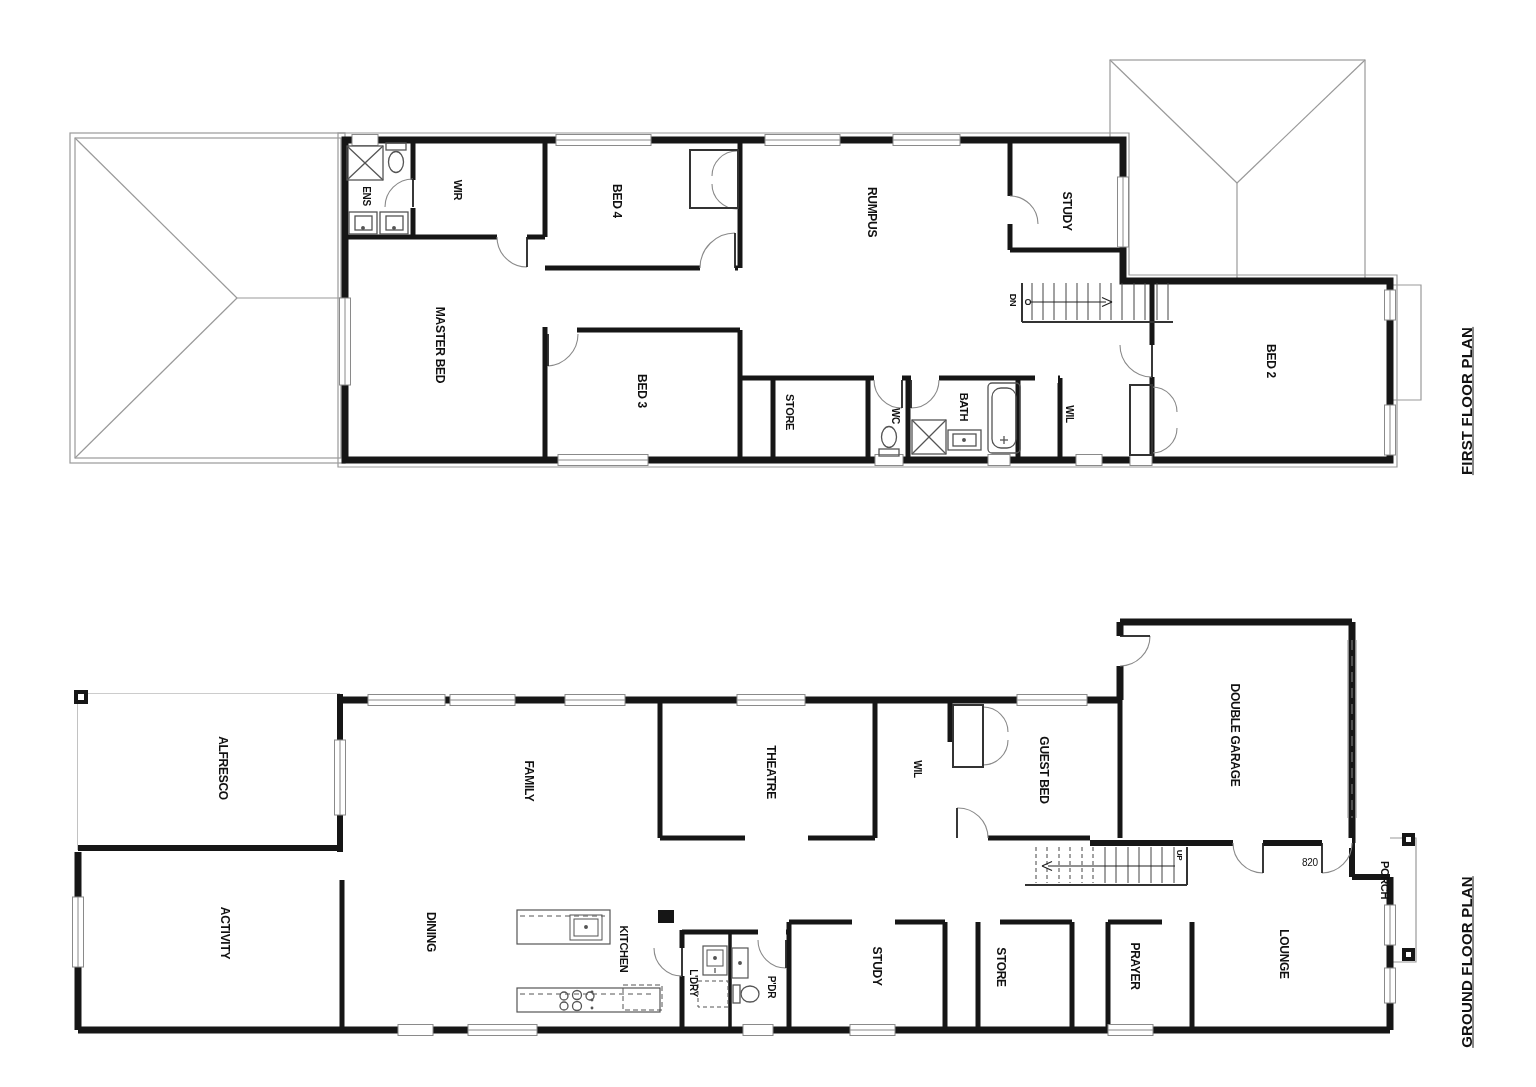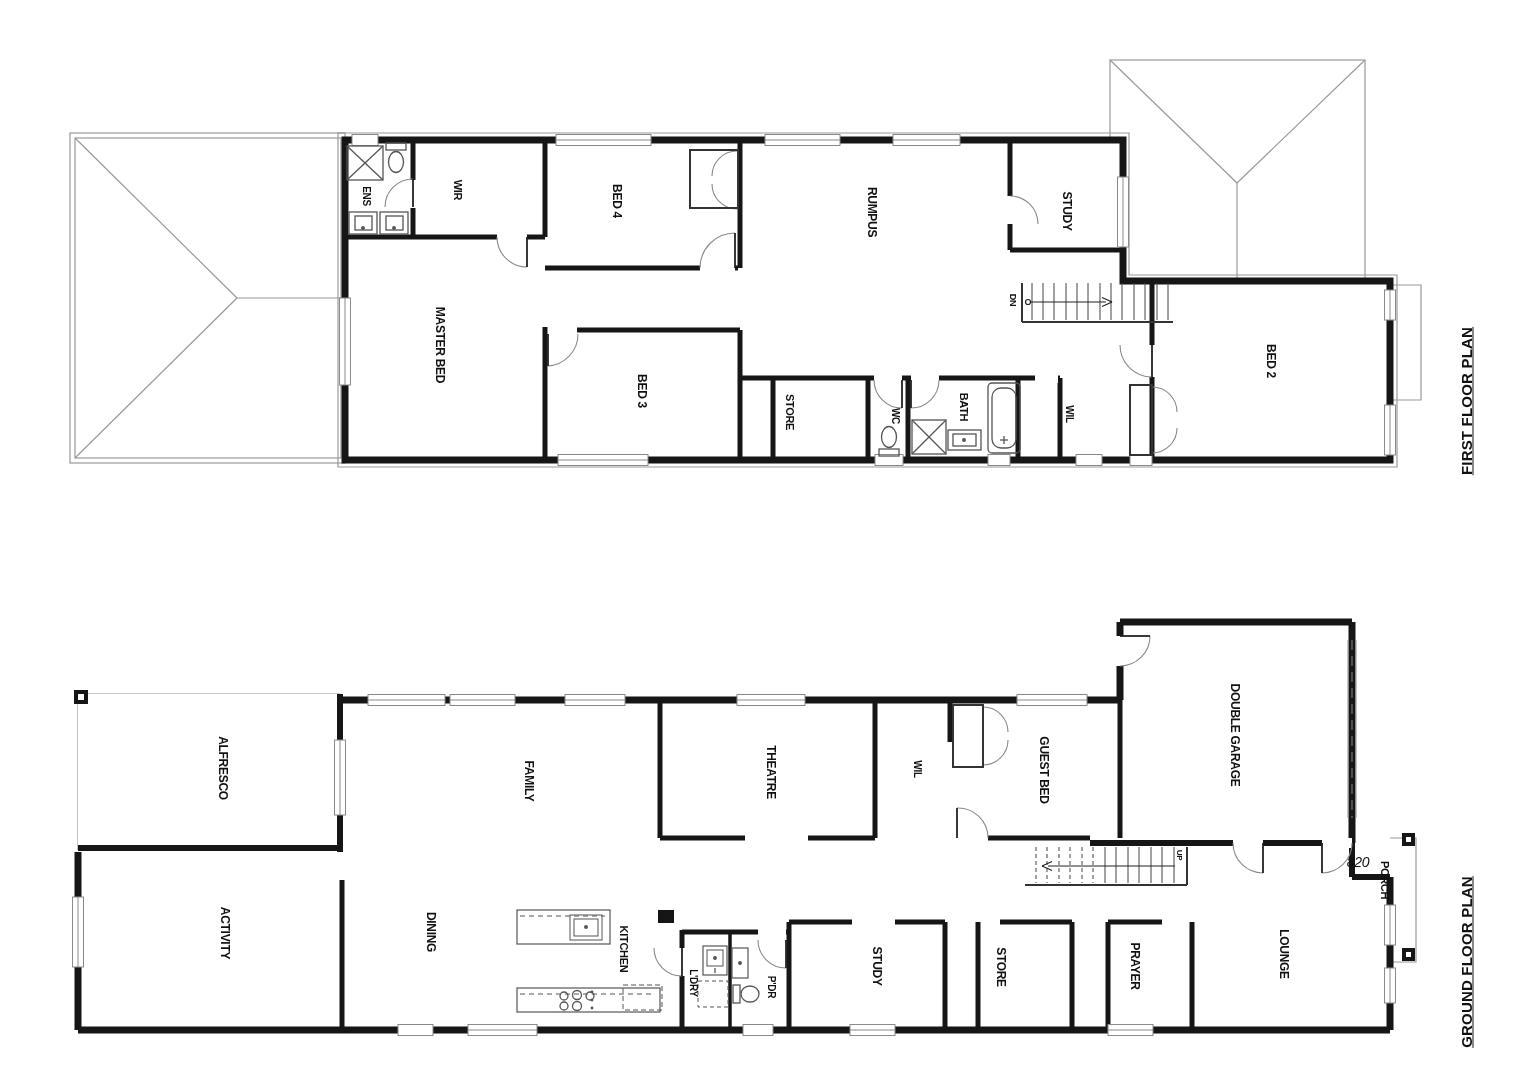--- a/index.html
+++ b/index.html
@@ -421,16 +421,16 @@
       <div class="room-label" style="left: 771px; top: 772px; font-size: 12px; transform: translate(-50%, -50%) rotate(90deg);">THEATRE</div>
       <div class="room-label" style="left: 917px; top: 769px; font-size: 10px; transform: translate(-50%, -50%) rotate(90deg);">WIL</div>
       <div class="room-label" style="left: 1044px; top: 770px; font-size: 12px; transform: translate(-50%, -50%) rotate(90deg);">GUEST BED</div>
       <div class="room-label" style="left: 1235px; top: 735px; font-size: 12px; transform: translate(-50%, -50%) rotate(90deg);">DOUBLE GARAGE</div>
       <div class="room-label" style="left: 877px; top: 966px; font-size: 12px; transform: translate(-50%, -50%) rotate(90deg);">STUDY</div>
       <div class="room-label" style="left: 1001px; top: 967px; font-size: 12px; transform: translate(-50%, -50%) rotate(90deg);">STORE</div>
       <div class="room-label" style="left: 1135px; top: 966px; font-size: 12px; transform: translate(-50%, -50%) rotate(90deg);">PRAYER</div>
       <div class="room-label" style="left: 1284px; top: 954px; font-size: 12px; transform: translate(-50%, -50%) rotate(90deg);">LOUNGE</div>
       <div class="room-label" style="left: 1385px; top: 880px; font-size: 11px; transform: translate(-50%, -50%) rotate(90deg);">PORCH</div>
       <div class="room-label" style="left: 1179px; top: 855px; font-size: 8px; transform: translate(-50%, -50%) rotate(90deg);">UP</div>
-      <div class="room-label" style="left: 1358px; top: 862px; font-size: 14px; font-style: italic; font-weight: normal; transform: translate(-50%, -50%) rotate(0deg);">820</div>
+      <div class="room-label" style="left: 1310px; top: 862px; font-size: 10px; font-weight: normal; transform: translate(-50%, -50%) rotate(0deg);">820</div>
     </div>
 
 </div>
 
 </body></html>

